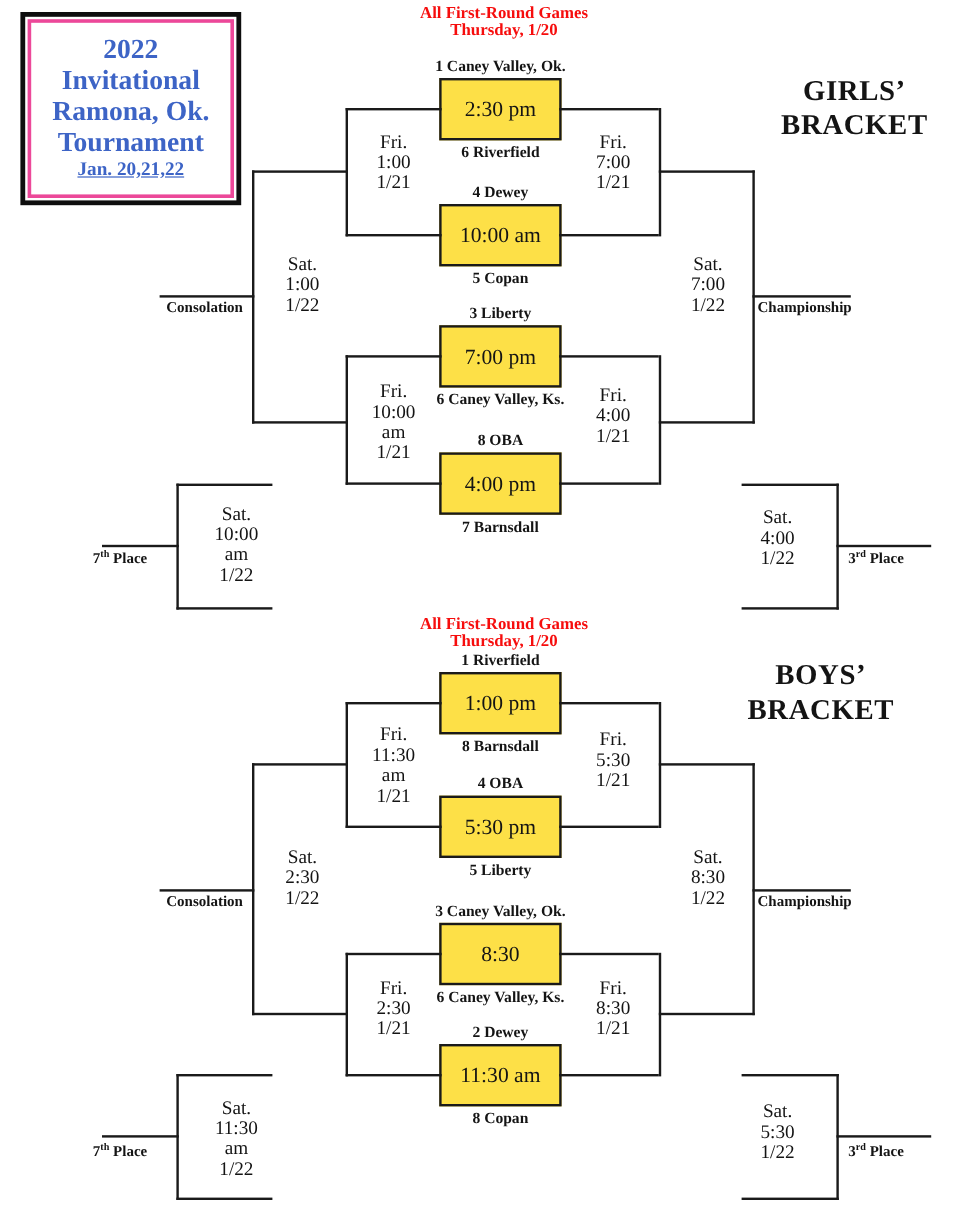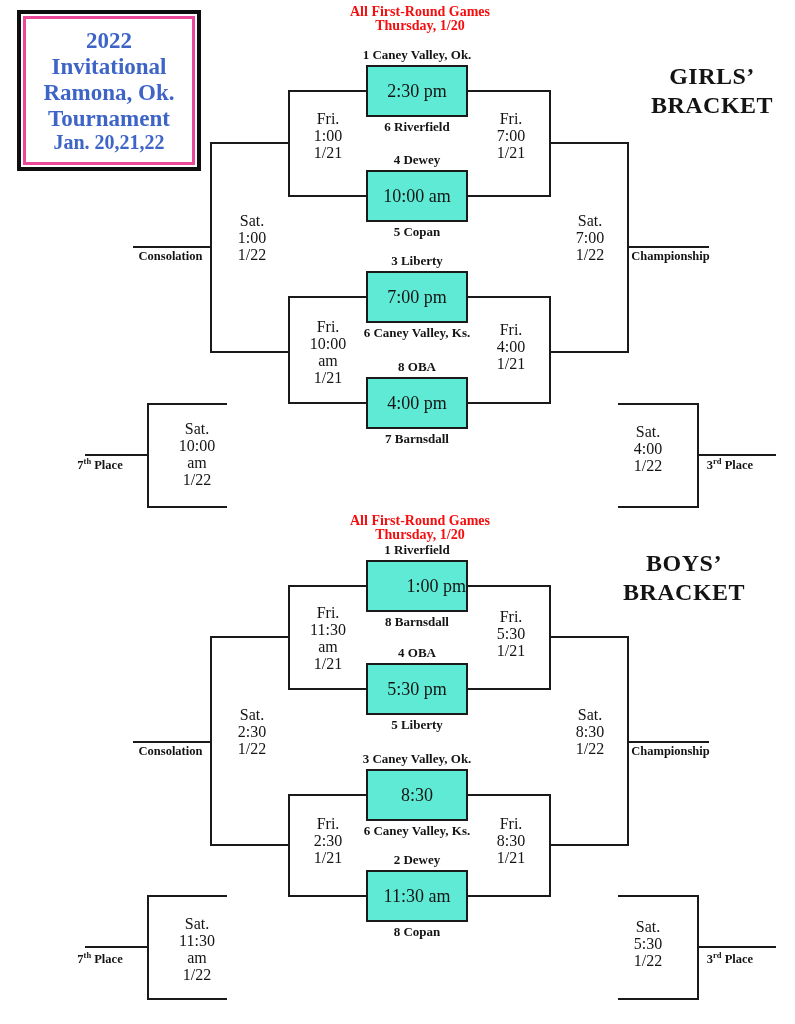--- a/index.html
+++ b/index.html
@@ -1,35 +1,35 @@
 <!DOCTYPE html>
 <html><head>
 <meta charset="utf-8">
 <style>
   html,body{margin:0;padding:0;background:#fff;}
   #page{position:relative;width:795px;height:1024px;background:#ffffff;overflow:hidden;
         font-family:"Liberation Serif","DejaVu Serif",serif;color:#141414;}
   .ln{position:absolute;background:#1a1a1a;}
   .gbox{position:absolute;width:102px;height:52px;border:2px solid #1a1a1a;box-sizing:border-box;
-        background:#5eead4;display:flex;align-items:center;justify-content:center;font-size:18px;}
+        background:#fde047;display:flex;align-items:center;justify-content:center;font-size:18px;}
   .seed{position:absolute;left:332px;width:170px;text-align:center;font-weight:bold;font-size:13px;}
   .tlabel{position:absolute;width:76px;text-align:center;font-size:16px;line-height:17px;white-space:pre-line;}
   .ptime{position:absolute;width:84px;text-align:center;font-size:16px;line-height:17px;white-space:pre-line;}
   .rlabel{position:absolute;font-weight:bold;font-size:12.5px;text-align:center;}
   .rlabel sup{font-size:8.5px;}
   .redhdr{position:absolute;left:310px;width:220px;text-align:center;color:#f60d0d;
           font-weight:bold;font-size:14px;line-height:14px;white-space:pre-line;}
   .bname{position:absolute;width:190px;text-align:center;font-weight:bold;font-size:24px;
          line-height:29px;white-space:pre-line;letter-spacing:.5px;}
   #titlebox{position:absolute;left:17px;top:10px;width:184px;height:161px;border:4px solid #0e0e0e;
             box-sizing:border-box;background:#fff;}
   #titlebox .inner{position:absolute;left:2px;top:2px;right:2px;bottom:2px;border:3px solid #ec4899;
             text-align:center;color:#3d64c6;font-weight:bold;}
   #titlebox .big{font-size:23px;line-height:26px;}
-  #titlebox .sm{font-size:20px;line-height:20px;}
+  #titlebox .sm{font-size:16px;line-height:20px;text-decoration:underline;}
   #titlebox .pad{padding-top:9px;}
 </style>
 </head>
 <body>
 
 <div id="page">
 
   <div id="titlebox">
     <div class="inner">
       <div class="big pad">2022</div>
@@ -130,21 +130,21 @@
     <div class="rlabel" style="left:58px;top:456px;width:84px;"><span>7</span><sup>th</sup> <span>Place</span></div>
     <div class="rlabel" style="left:688px;top:456px;width:84px;"><span>3</span><sup>rd</sup> <span>Place</span></div>
   </section>
 
   <section>
     <div class="redhdr" style="top:514px;">All First-Round Games
 Thursday, 1/20</div>
     <div class="bname" style="left:589px;top:549px;">BOYS’
 BRACKET</div>
 
-    <div class="gbox" style="left:366px;top:560px;justify-content:flex-end;">
+    <div class="gbox" style="left:366px;top:560px;">
         <span>1:00 pm</span>
       </div>
     <div class="gbox" style="left:366px;top:663px;font-family:Liberation Serif, serif;">
         <span>5:30 pm</span>
       </div>
     <div class="gbox" style="left:366px;top:769px;">
         <span>8:30</span>
       </div>
     <div class="gbox" style="left:366px;top:870px;">
         <span>11:30 am</span>

